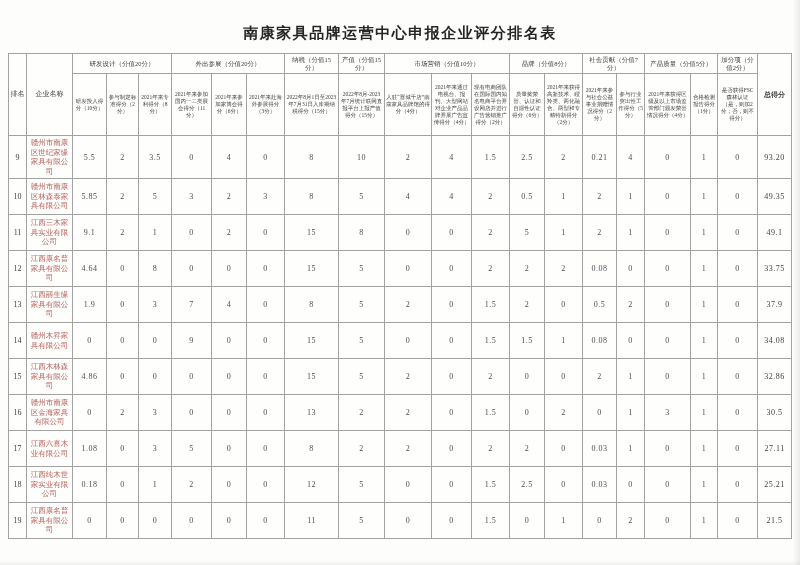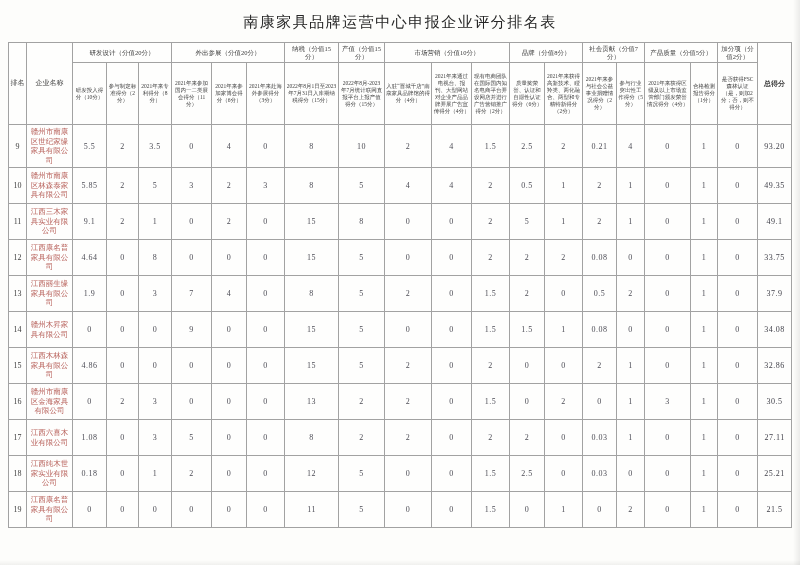--- a/index.html
+++ b/index.html
@@ -13,24 +13,24 @@
     position: absolute; right: 0; top: 0; width: 7px; height: 565px;
     background: linear-gradient(to right, rgba(0,0,0,0), rgba(0,0,0,0.07));
   }
   .page-edge-bottom {
     position: absolute; left: 0; bottom: 0; width: 800px; height: 5px;
     background: linear-gradient(to bottom, rgba(0,0,0,0), rgba(0,0,0,0.05));
   }
   .doc-title {
     text-align: center;
     font-size: 15px;
-    font-weight: normal;
+    font-weight: bold;
     color: #262626;
     letter-spacing: 1.5px;
-    padding: 13px 0 10px 0;
+    padding: 24px 0 10px 0;
   }
   table.score-table {
     border-collapse: collapse;
     table-layout: fixed;
     width: 783px;
     margin-left: 8px;
     background: #fefefd;
   }
   .score-table th, .score-table td {
     border: 1px solid #a2a2a2;

